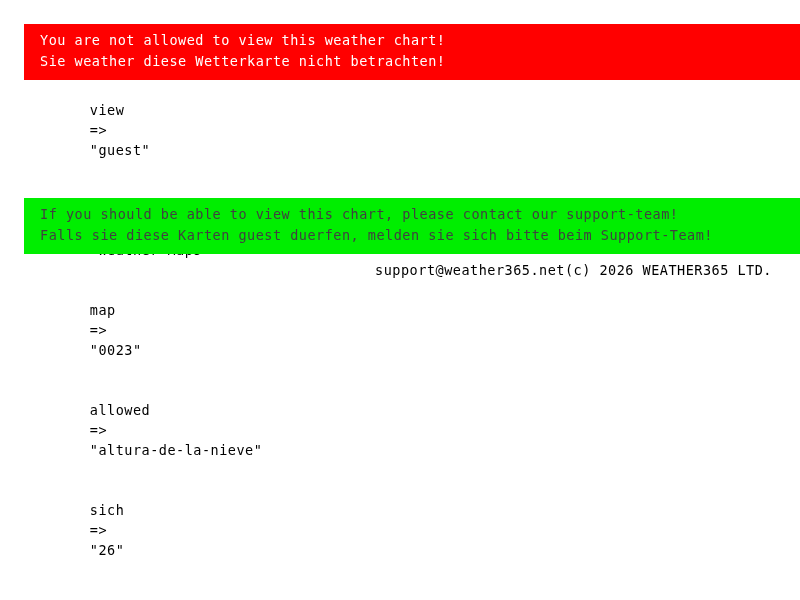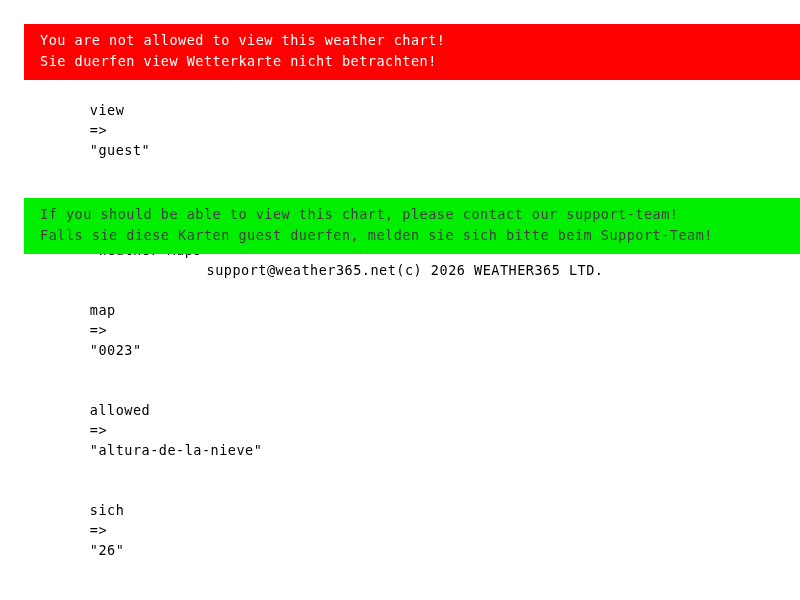--- a/index.html
+++ b/index.html
@@ -68,42 +68,42 @@
   }
   .param-val {
     display: inline;
   }
   .footer {
     position: absolute;
     left: 38px;
     top: 250px;
     width: 734px;
     display: flex;
-    justify-content: center;
+    justify-content: flex-end;
     align-items: baseline;
     font-size: 13.5px;
     letter-spacing: 0.5px;
   }
   .footer a {
     color: #000000;
     text-decoration: none;
   }
   .footer-right {
     white-space: pre;
     margin-top: 12px;
   }
 </style>
 </head>
 <body>
 
 <div class="page">
 
   <div class="banner banner-error">
     <div class="banner-line">You are not allowed to view this weather chart!</div>
-    <div class="banner-line">Sie duerfen view Wetterkarte nicht betrachten!</div>
+    <div class="banner-line">Sie weather diese Wetterkarte nicht betrachten!</div>
   </div>
 
   <div class="params">
     <div class="param-row">
       <span class="param-key">view</span>
       <span class="param-arrow">=&gt;</span>
       <span class="param-val">"guest"</span>
     </div>
     <div class="param-row">
       <span class="param-key">component</span>

